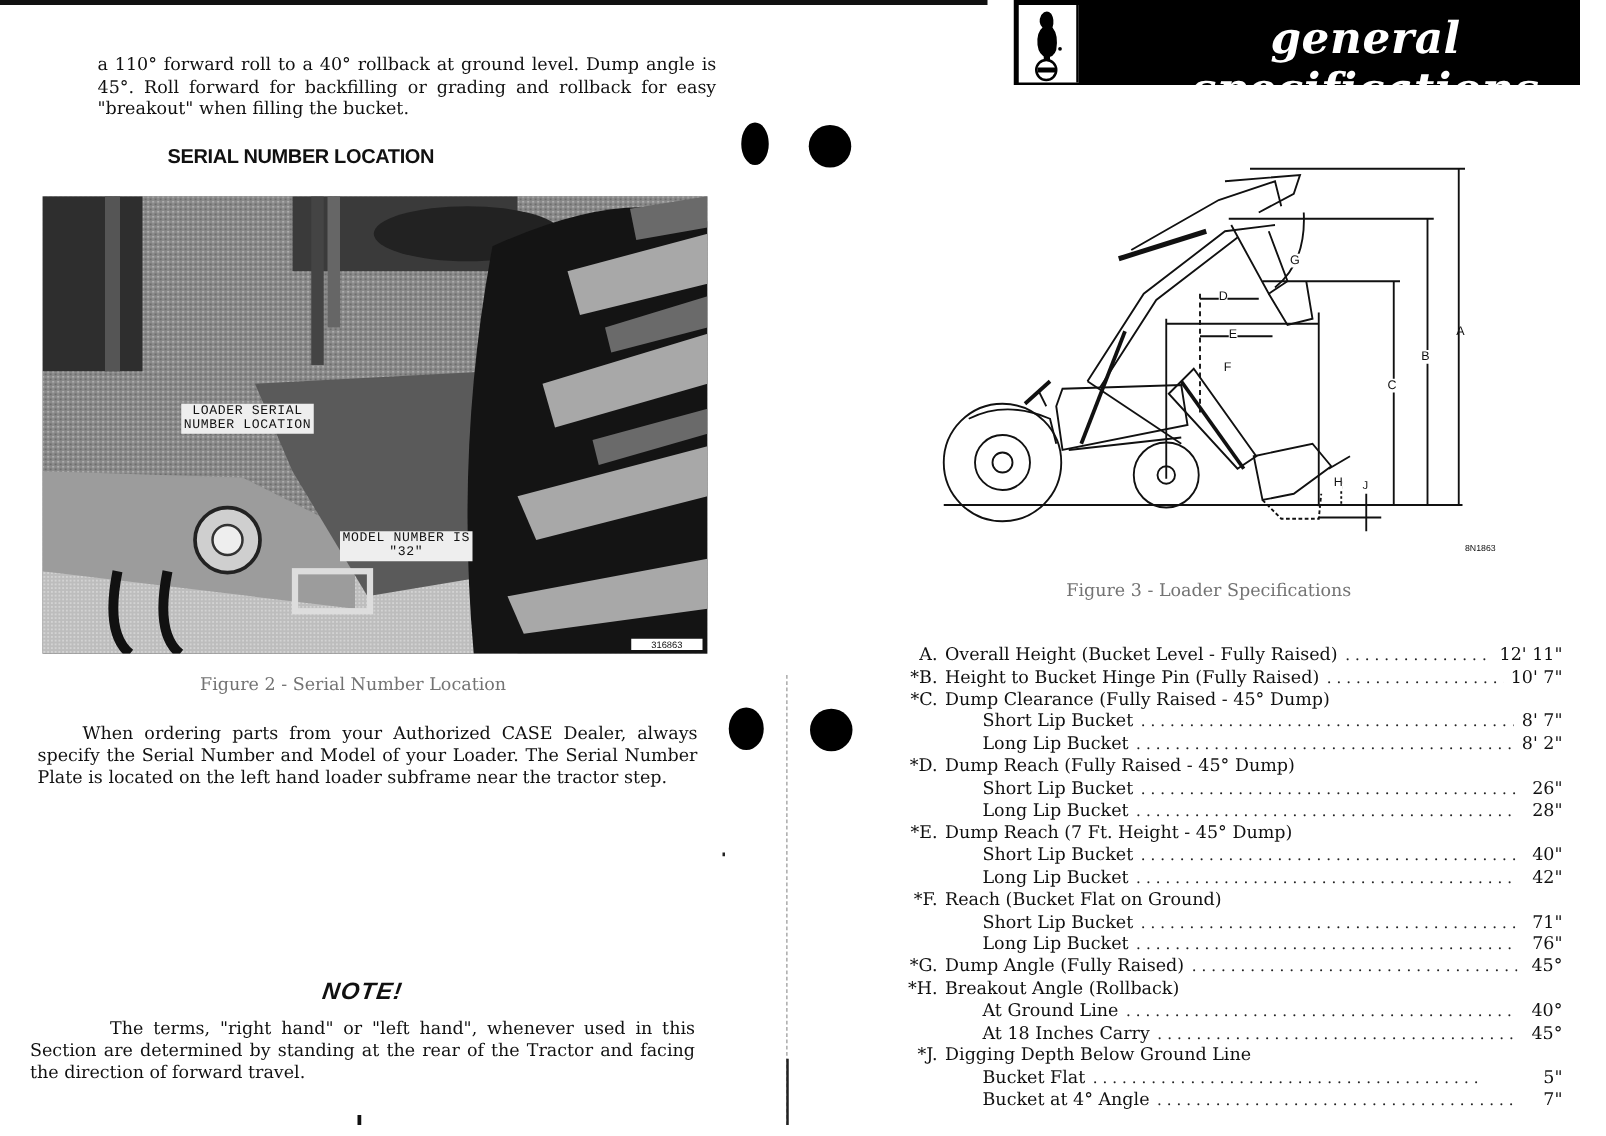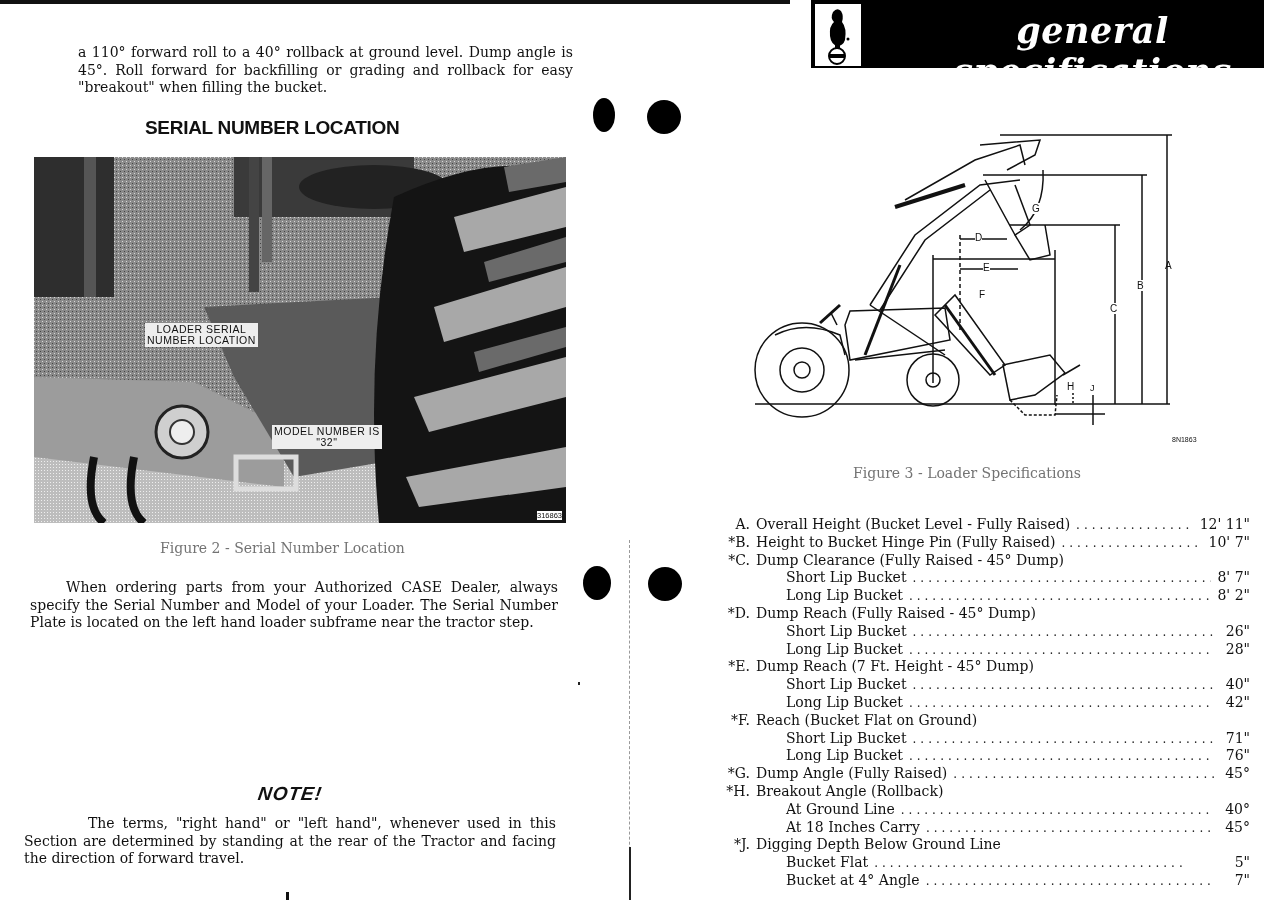--- a/index.html
+++ b/index.html
@@ -1,25 +1,25 @@
 <!DOCTYPE html>
 <html><head>
 <meta charset="utf-8">
 <style>
   html, body { margin:0; padding:0; background:#ffffff; }
   body { width:1285px; height:909px; position:relative; overflow:hidden; font-family:"DejaVu Serif", serif; color:#111; }
   .abs { position:absolute; }
   .topbar { left:0; top:0; width:790px; height:4px; background:#111; }
   .body-text { font-family:"DejaVu Serif", serif; font-size:14px; line-height:17.5px; color:#111; }
   .intro { left:78px; top:32px; width:495px; text-align:justify;margin-top:12px; }
-  .sec-title { left:145px; top:117px; font-family:"Liberation Sans", sans-serif; font-weight:bold; font-size:19px; letter-spacing:-0.3px; color:#111; }
+  .sec-title { left:134px; top:117px; font-family:"Liberation Sans", sans-serif; font-weight:bold; font-size:16px; letter-spacing:-0.3px; color:#111; }
   .photo { left:34px; top:157px; width:532px; height:366px; overflow:hidden; background:#777; }
   .photo svg { display:block; }
-  .photo-label { position:absolute; background:#eee; color:#111; font-family:Liberation Sans, sans-serif; font-size:10.5px; line-height:11px; text-align:center; padding:1px 2px; letter-spacing:0.5px; }
-  .photo-id { position:absolute; right:4px; bottom:3px; background:#fff; font-family:"Liberation Sans", sans-serif; font-size:7.5px; padding:0 0; color:#111; }
+  .photo-label { position:absolute; background:#eee; color:#111; font-family:Liberation Mono, monospace; font-size:10.5px; line-height:11px; text-align:center; padding:1px 2px; letter-spacing:0.5px; }
+  .photo-id { position:absolute; right:4px; bottom:3px; background:#fff; font-family:"Liberation Sans", sans-serif; font-size:7.5px; padding:0 16px; color:#111; }
   .caption { font-family:"DejaVu Serif", serif; font-size:14px; color:#737373; white-space:nowrap;text-align:right; }
   .fig2cap { left:160px; top:540px; }
   .para2 { left:30px; top:579px; width:528px; text-align:justify; text-indent:36px; }
   .note-title { left:258px; top:783px; font-family:"Liberation Sans", sans-serif; font-weight:bold; font-style:italic; font-size:19px; letter-spacing:1px; transform:skewX(-8deg); }
   .note-text { left:24px; top:815px; width:532px; text-align:justify; text-indent:64px; }
   .page-mark { left:286px; top:892px; width:3px; height:8px; background:#111; }
   .divider { left:629px; top:540px; width:1px; height:360px; border-left:1px dashed #999; }
   .divider2 { left:629px; top:847px; width:2px; height:53px; background:#222; }
   .hole { border-radius:50%; background:#000; }
   .header-box { left:811px; top:0; width:453px; height:68px; background:#000; }

